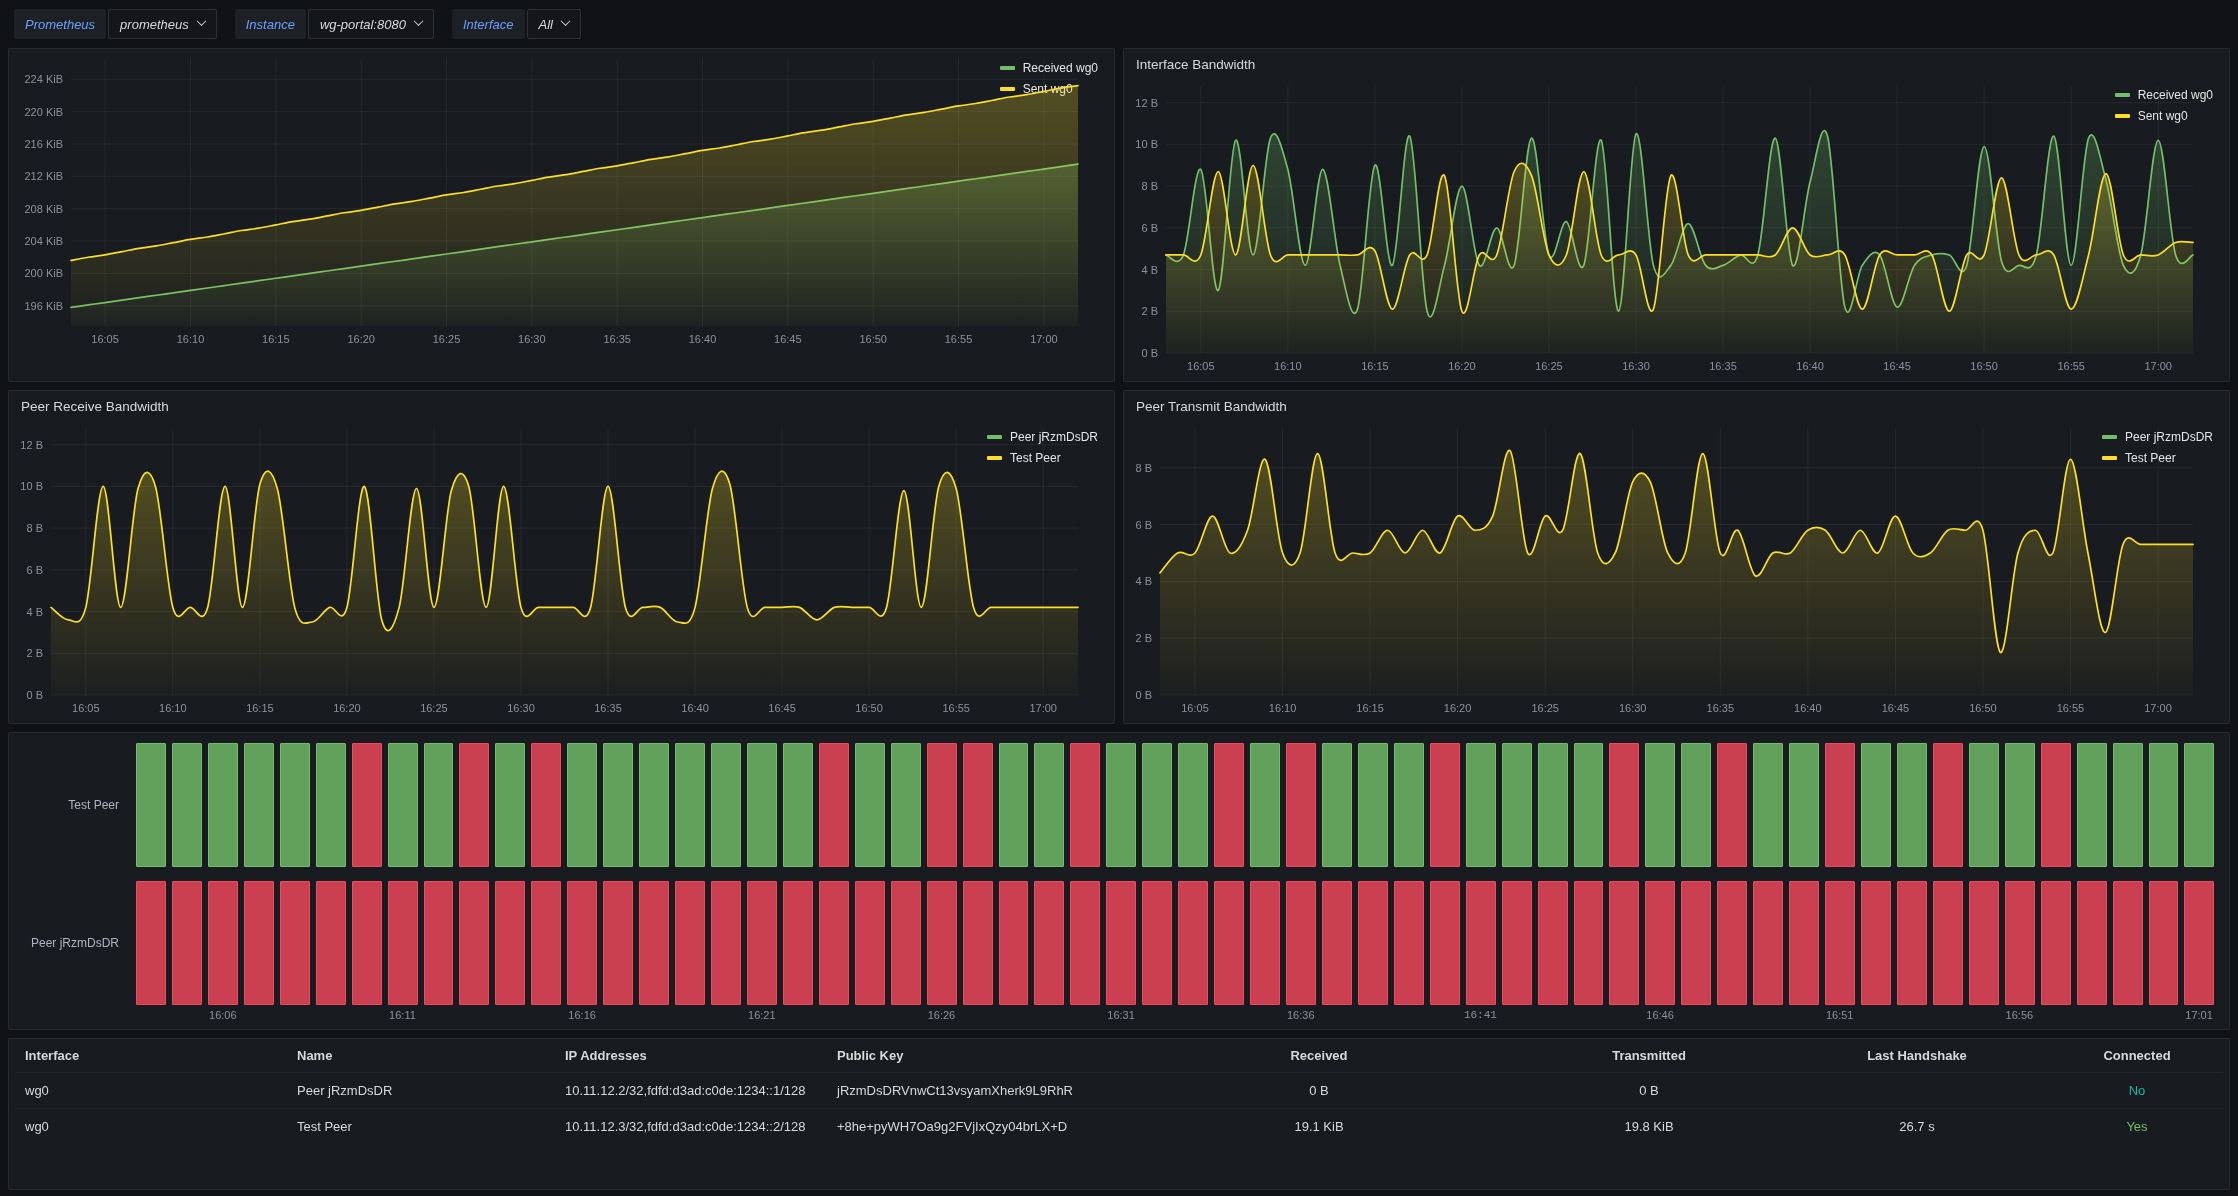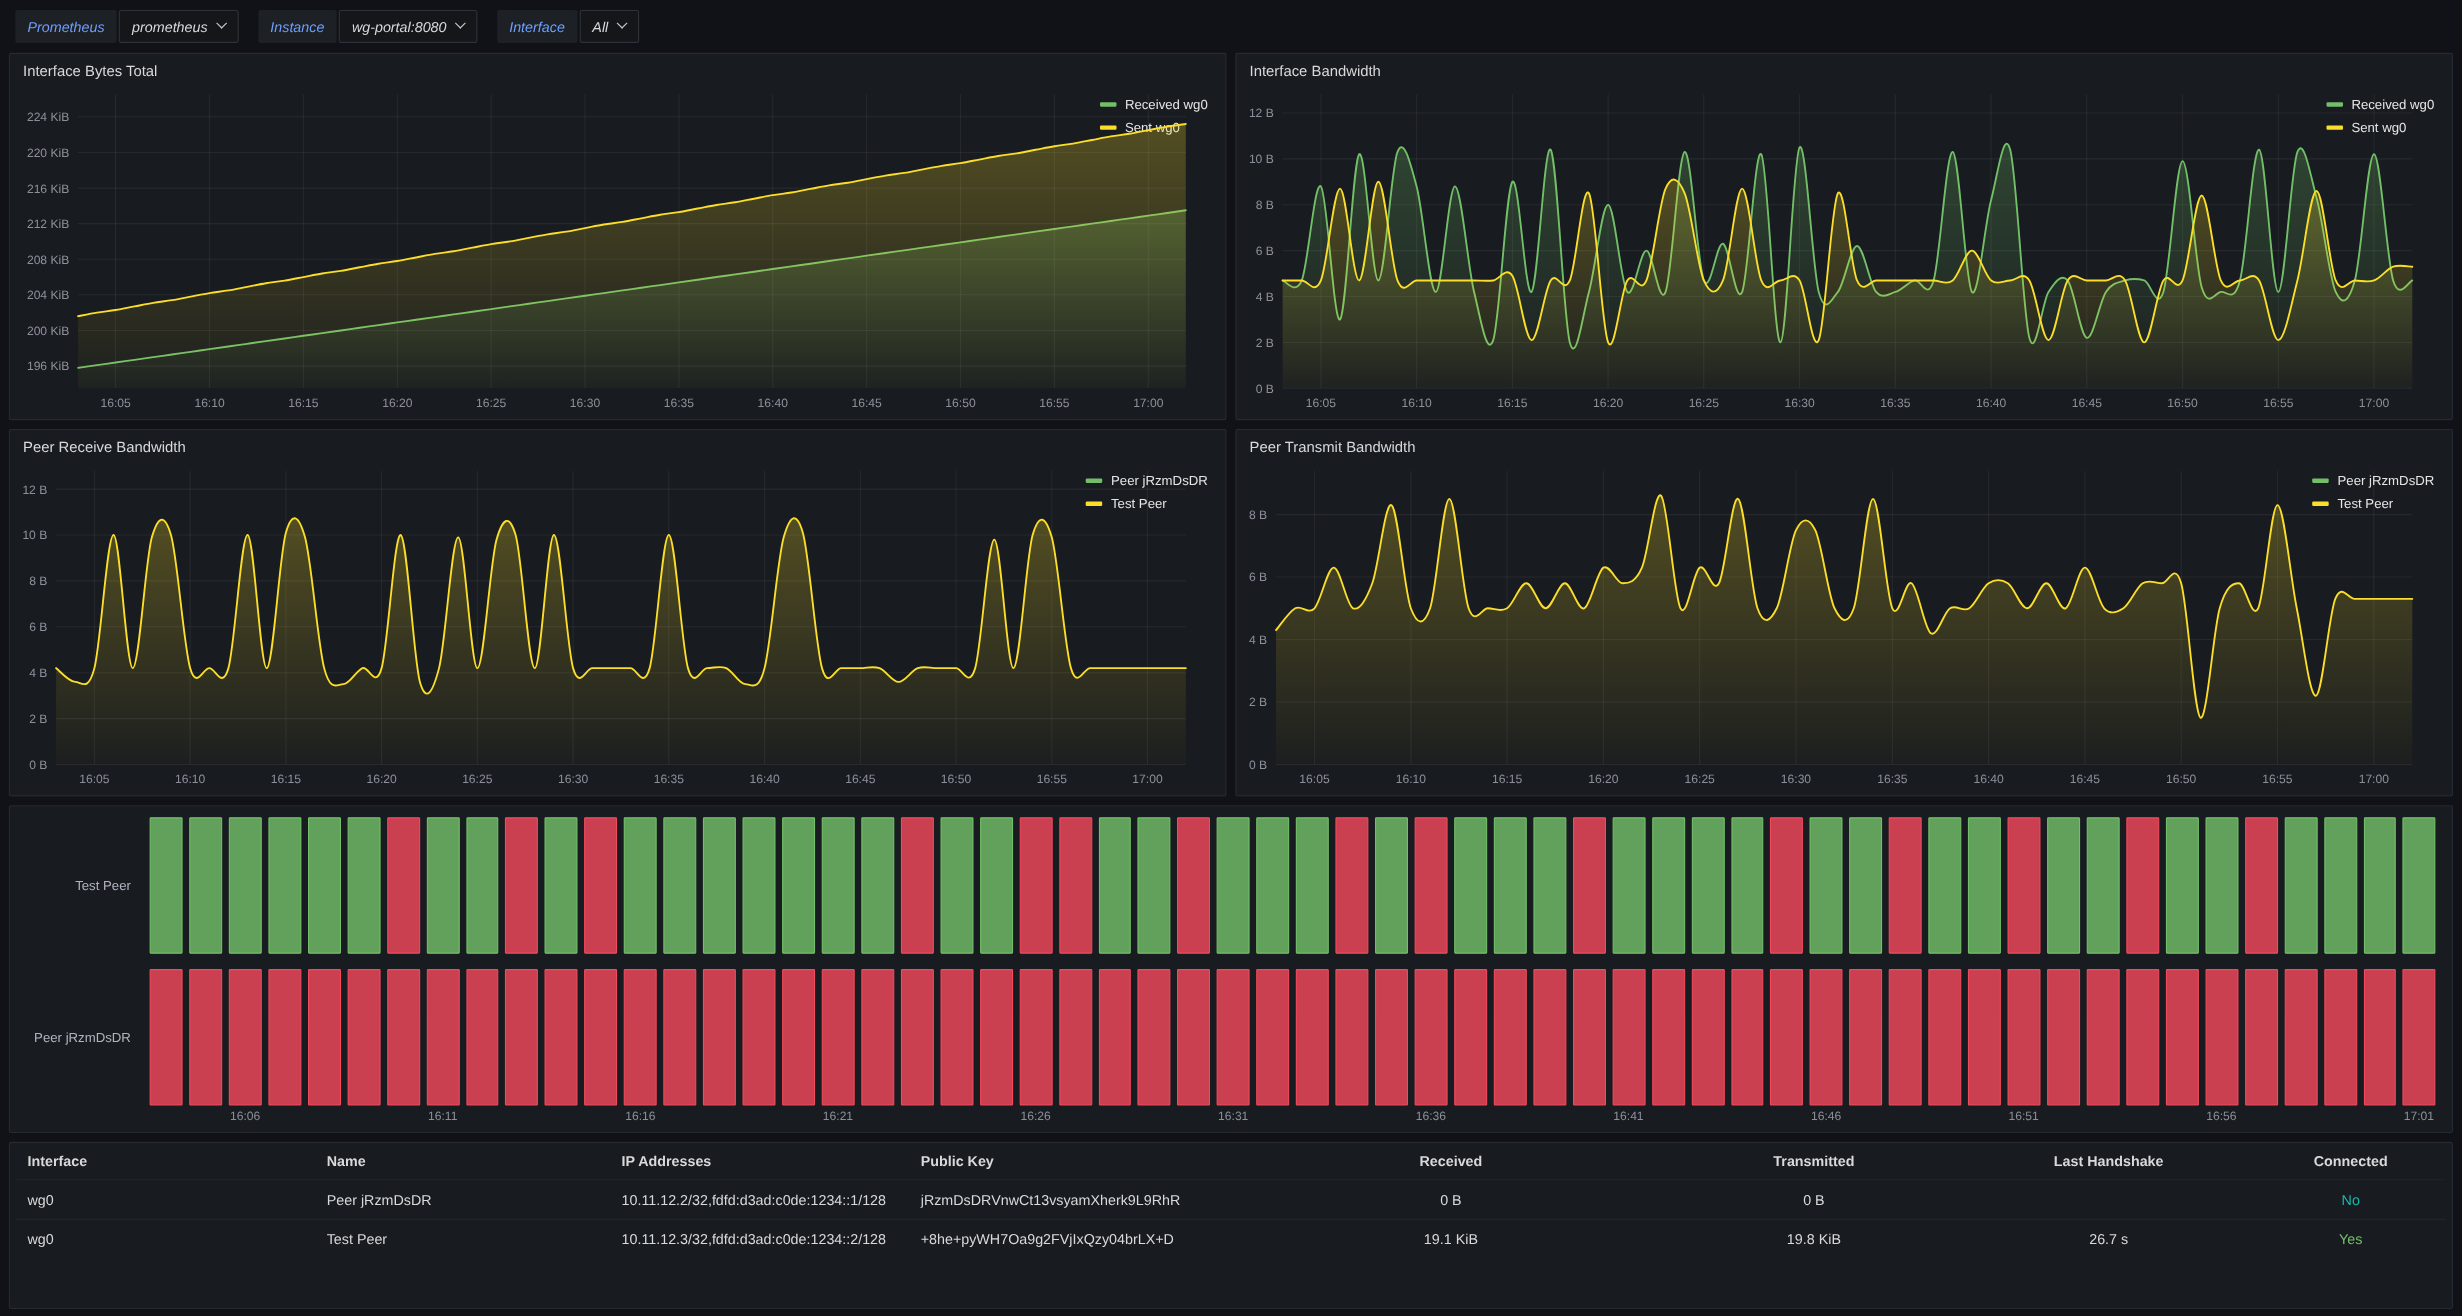--- a/index.html
+++ b/index.html
@@ -95,21 +95,20 @@
       <span class="var-label">Interface</span>
       <span class="var-value">
         <span>All</span>
         <span class="chev"></span>
       </span>
     </div>
   </div>
 
   <div class="grid2">
     <div class="panel chart-panel">
-      <div class="panel-title">Interface Bytes Total</div>
       <div class="panel-body">
         <div class="chart">
             <svg width="1073" height="301">
               <defs>
                 <linearGradient id="grad0s0" x1="0" y1="0" x2="0" y2="1">
                   <stop offset="0%" stop-color="#73bf69" stop-opacity="0.26"></stop>
                   <stop offset="100%" stop-color="#73bf69" stop-opacity="0.02"></stop>
                 </linearGradient>
                 <linearGradient id="grad0s1" x1="0" y1="0" x2="0" y2="1">
                   <stop offset="0%" stop-color="#fade2a" stop-opacity="0.26"></stop>
@@ -506,21 +505,21 @@
         </div>
       </div>
     <div class="hist-axis">
         <span style="left: 4.31034%;">16:06</span>
         <span style="left: 12.931%;">16:11</span>
         <span style="left: 21.5517%;">16:16</span>
         <span style="left: 30.1724%;">16:21</span>
         <span style="left: 38.7931%;">16:26</span>
         <span style="left: 47.4138%;">16:31</span>
         <span style="left: 56.0345%;">16:36</span>
-        <span style="left: 64.6552%;">16:41</span>
+        <span style="left: 64.6552%; font-family: Liberation Mono, monospace;">16:41</span>
         <span style="left: 73.2759%;">16:46</span>
         <span style="left: 81.8966%;">16:51</span>
         <span style="left: 90.5172%;">16:56</span>
         <span style="left: 99.1379%;">17:01</span>
       </div>
   </div>
 
   <div class="panel table-panel">
     <div class="ptable">
       <div class="tr th">

